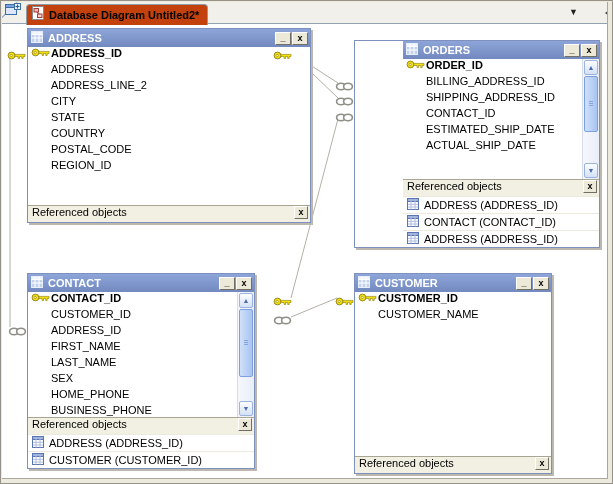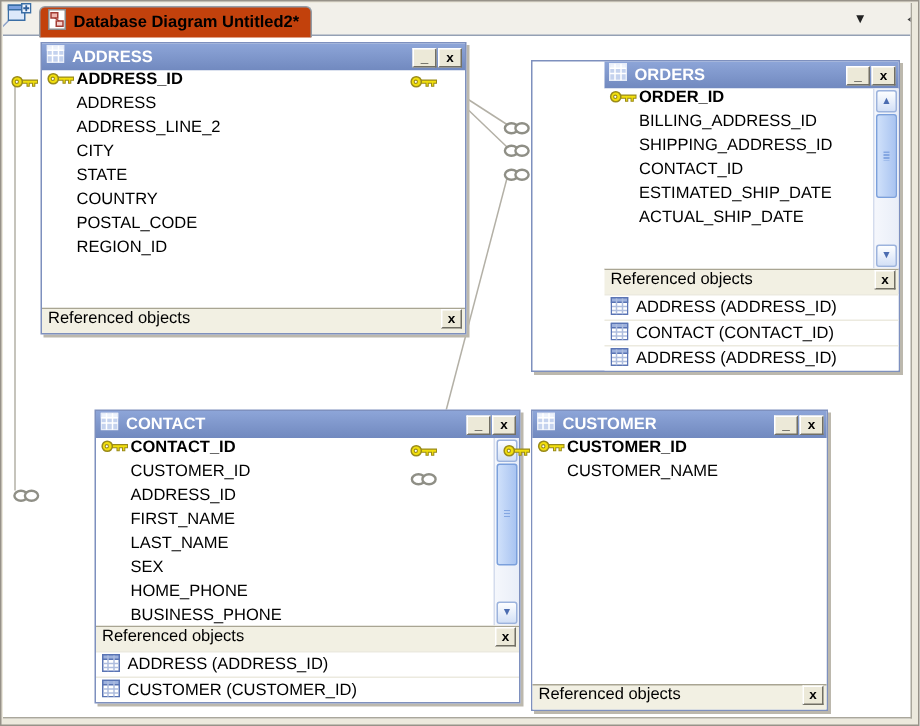--- a/index.html
+++ b/index.html
@@ -247,21 +247,21 @@
     <div class="refrow">
       <span><svg width="12" height="12" viewBox="0 0 12 12">
               <rect x="0.5" y="0.5" width="11" height="11" fill="#fff" stroke="#5a74b4"></rect>
               <rect x="0.5" y="0.5" width="11" height="3" fill="#9db1dd" stroke="#5a74b4"></rect>
               <path d="M4 1v10.5 M8 1v10.5 M1 6.3h10 M1 9h10" stroke="#aebdde" fill="none"></path>
             </svg></span>
       <span class="rtext">ADDRESS (ADDRESS_ID)</span>
     </div>
   </div>
 
-  <div class="etable" style="left:25px; top:271px; width:284px;margin-left:36px;">
+  <div class="etable" style="left:25px; top:271px; width:228px;">
     <div class="titlebar">
       <span>
         <svg width="12" height="12" viewBox="0 0 12 12">
           <rect x="0.5" y="0.5" width="11" height="11" fill="#c4d2ee" stroke="#e6ecf8"></rect>
           <rect x="0.5" y="0.5" width="11" height="3" fill="#eef3fc" stroke="#e6ecf8"></rect>
           <path d="M4 0.5v11 M8 0.5v11 M0.5 3.5h11 M0.5 7h11" stroke="#fff"></path>
         </svg>
       </span>
       <span class="tname">CONTACT</span>
       <span class="wbtn">_</span>

